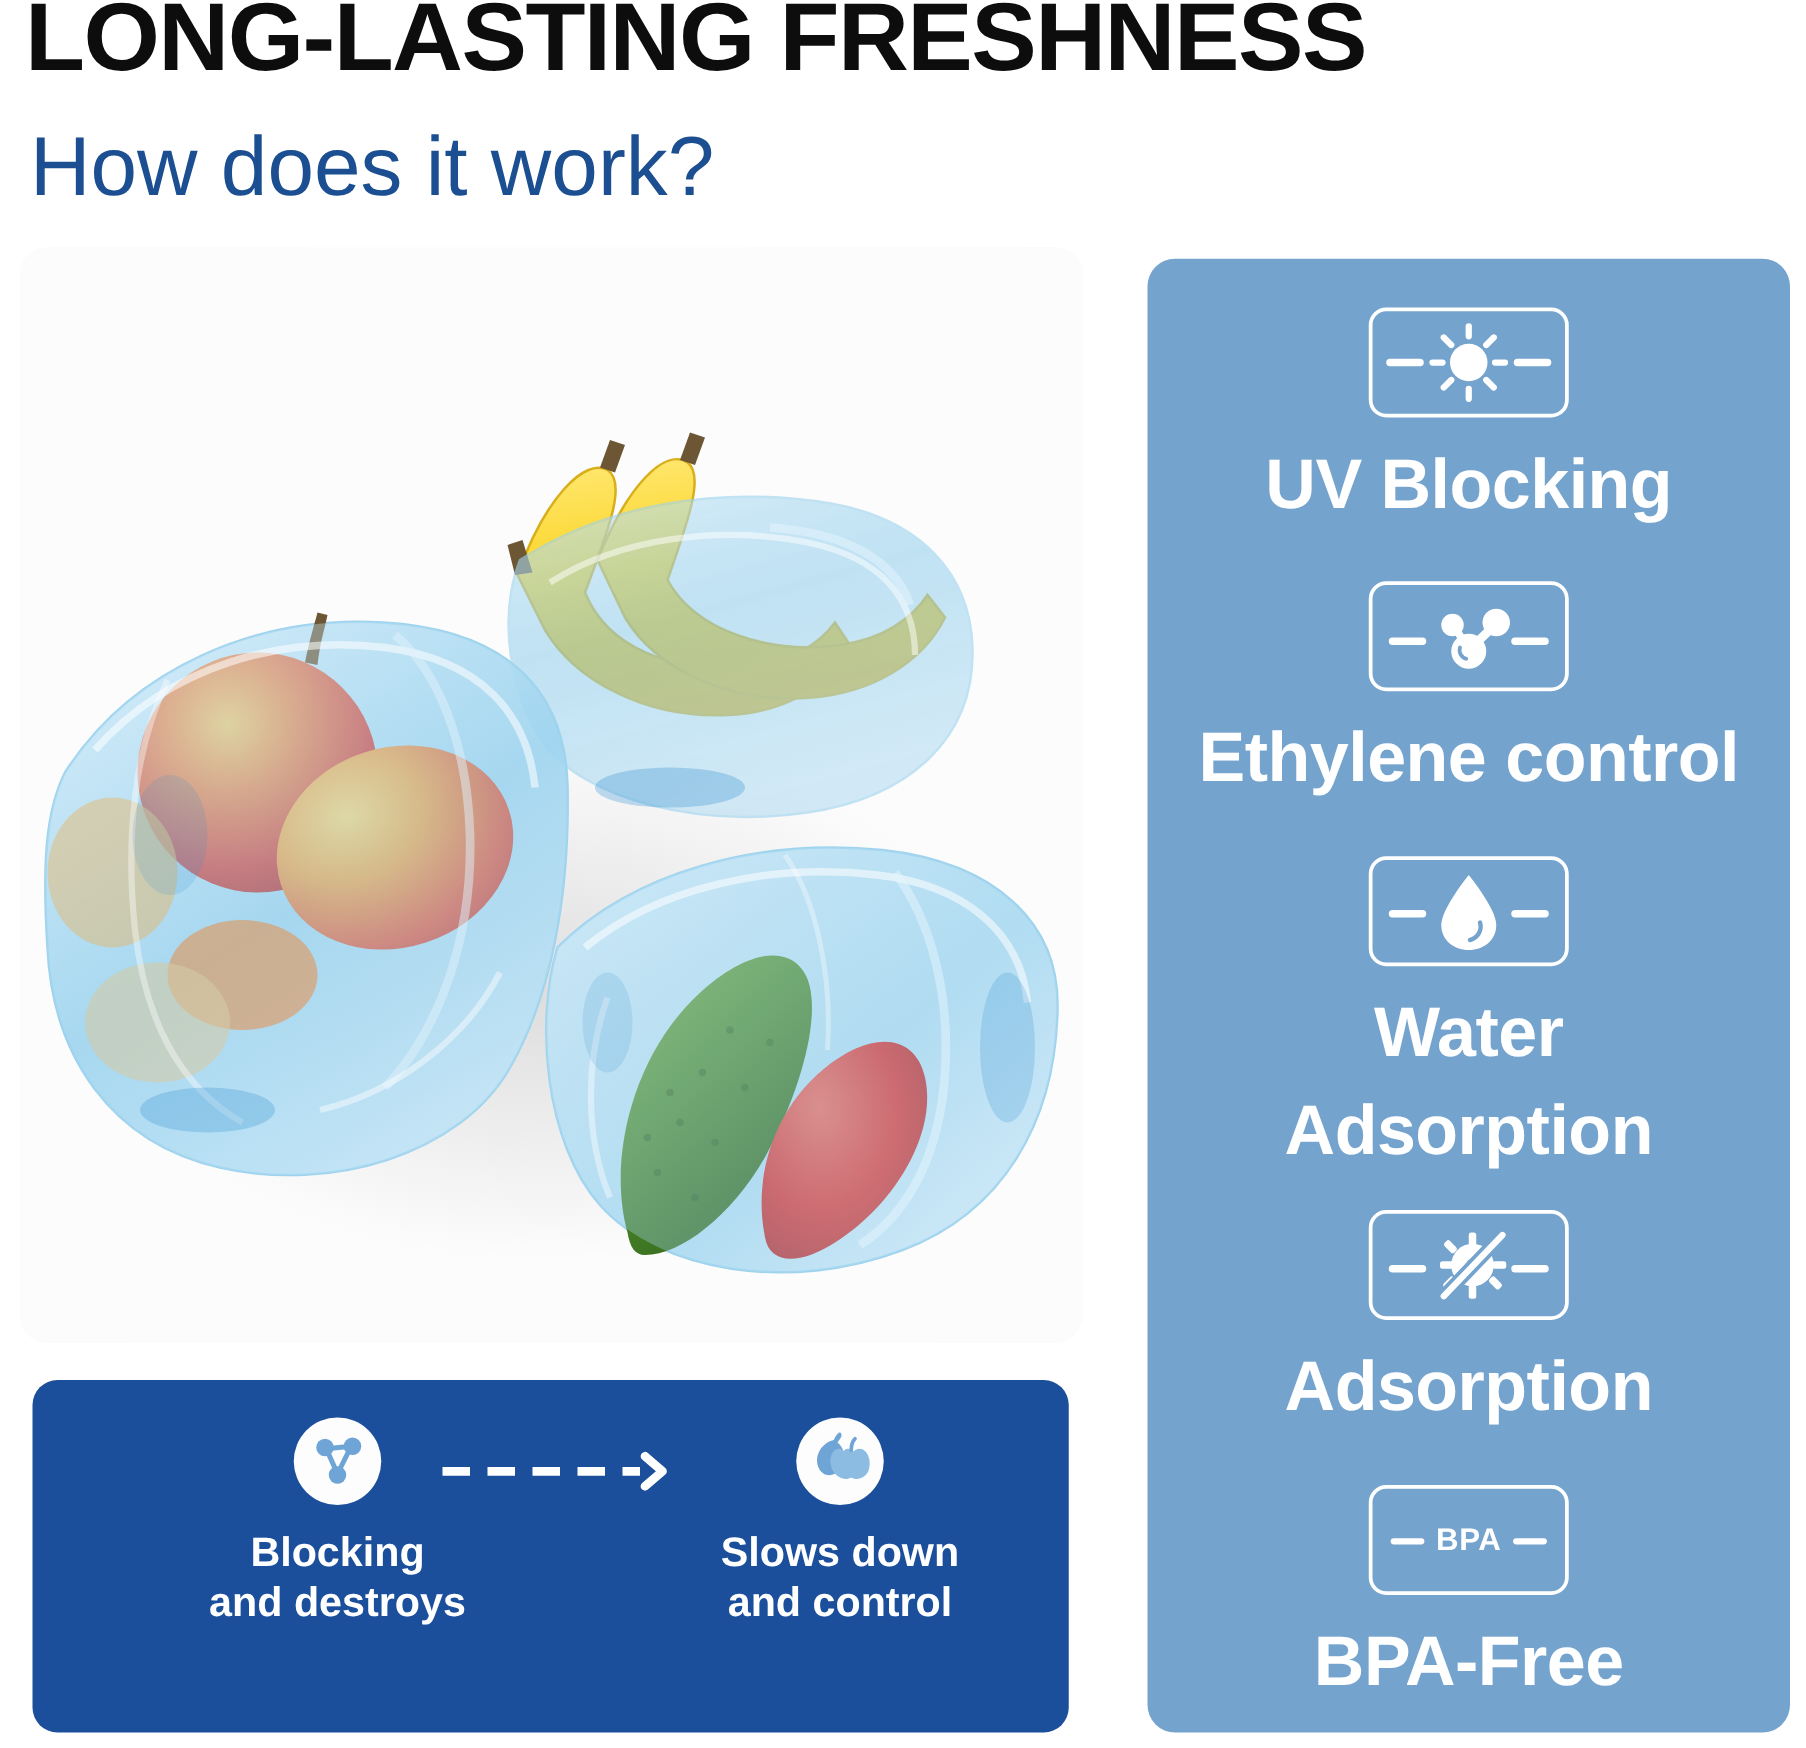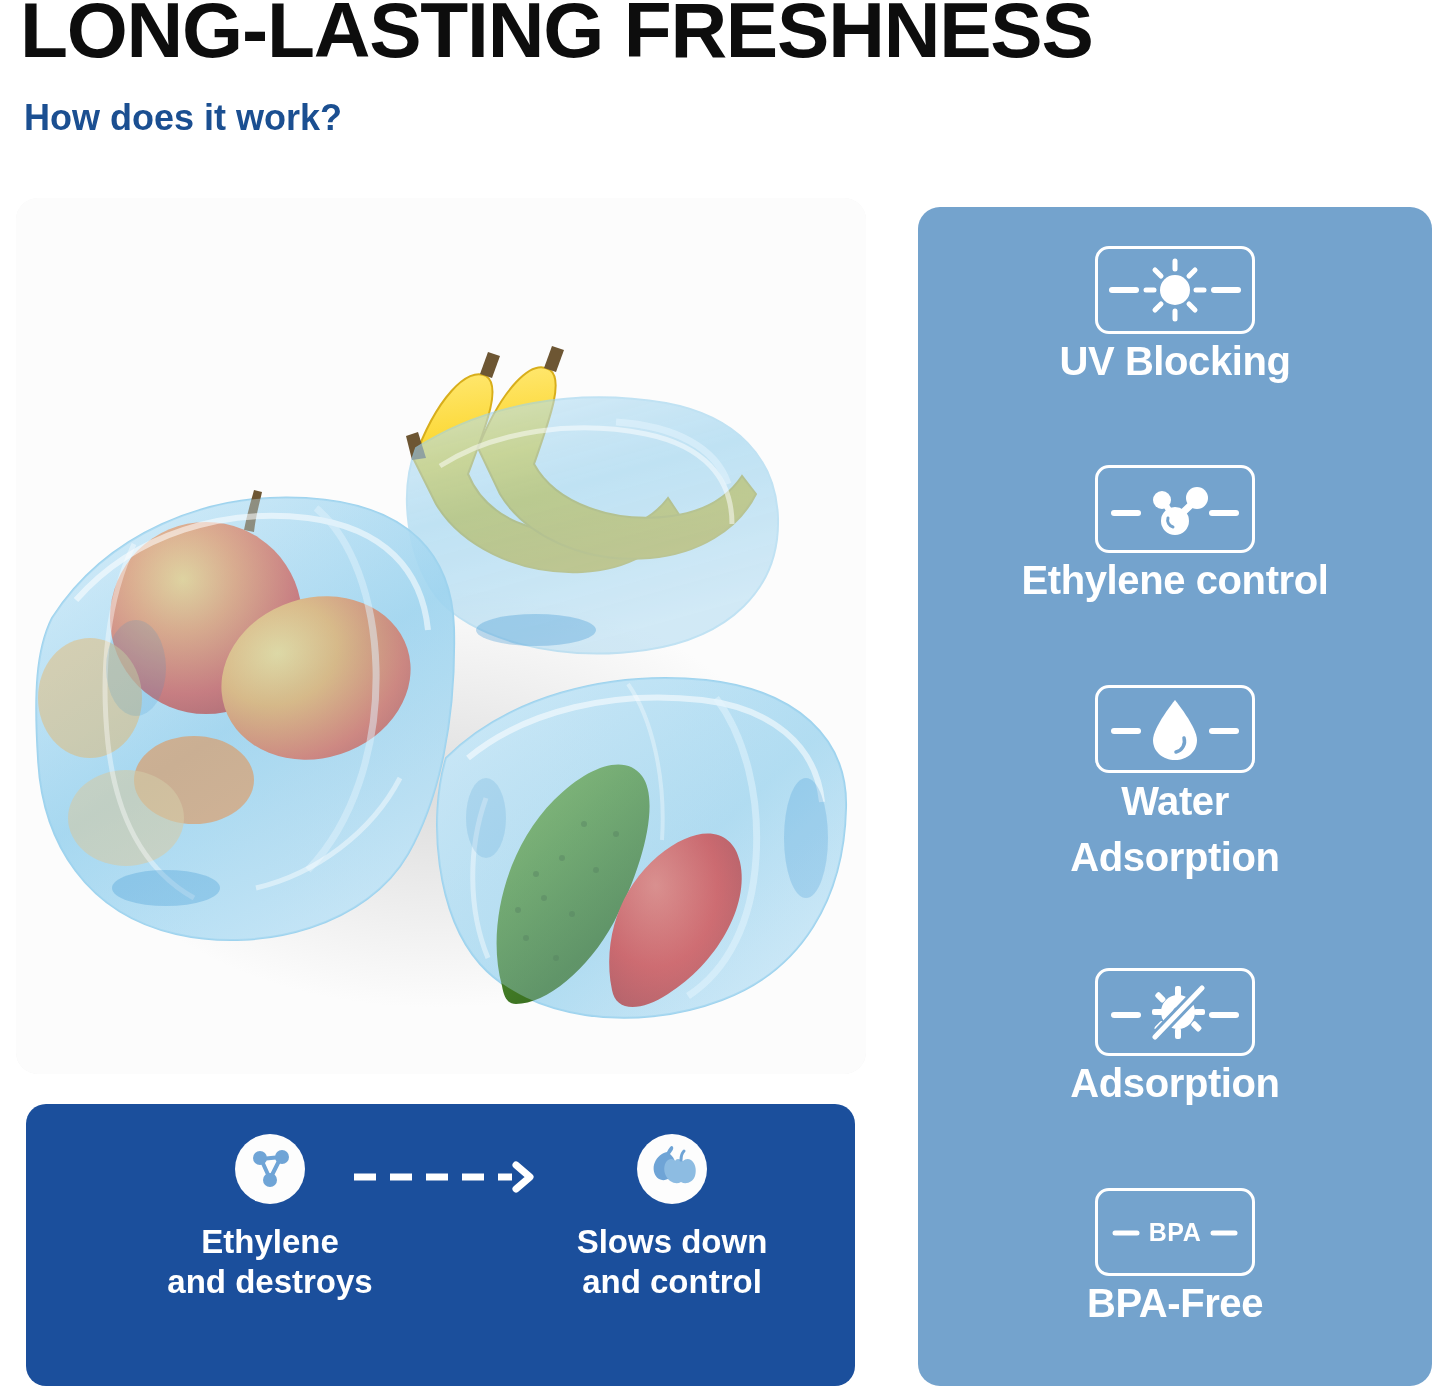--- a/index.html
+++ b/index.html
@@ -27,22 +27,22 @@
     color: #0d0d0d;
     white-space: nowrap;
     line-height: 1.0;
     transform: scaleX(1.02);
     transform-origin: left top;
   }
   #sub-title {
     position: absolute;
     left: 24px;
     top: 100px;
-    font-size: 36px;
-    font-weight: 700;
+    font-size: 67px;
+    font-weight: 400;
     color: #1b4f91;
     white-space: nowrap;
     line-height: 1.0;
   }
 
   
   #photo-panel {
     position: absolute;
     left: 16px;
     top: 198px;
@@ -118,23 +118,24 @@
     width: 160px;
     height: 88px;
     border: 3px solid #ffffff;
     border-radius: 14px;
     margin: 0 auto;
     position: relative;
     box-sizing: border-box;
   }
   .feat-label {
     color: #ffffff;
-    font-size: 40px;
+    font-size: 56px;
     font-weight: 700;
     line-height: 1.38;
+    margin-top: 14px;
     letter-spacing: -0.4px;
   }
   .feat-label.two-line { line-height: 1.4; }
   .bpa-text {
     position: absolute;
     left: 0; top: 0;
     width: 100%; height: 100%;
     display: flex;
     align-items: center;
     justify-content: center;
@@ -279,21 +280,21 @@
           <line x1="26" y1="25" x2="46" y2="23"></line>
           <line x1="46" y1="23" x2="35" y2="45"></line>
           <line x1="26" y1="25" x2="35" y2="45"></line>
         </g>
         <circle cx="25" cy="24" r="7" fill="#6fa4d6"></circle>
         <circle cx="47" cy="23" r="7" fill="#6fa4d6"></circle>
         <circle cx="35" cy="46" r="7" fill="#6fa4d6"></circle>
       </svg>
     </div>
     <div class="proc-label">
-      <div>Ethylene</div>
+      <div>Blocking</div>
       <div>and destroys</div>
     </div>
   </div>
 
   <div id="proc-col-right" class="proc-col">
     <div class="proc-badge">
       <svg width="70" height="70" viewBox="0 0 70 70">
         <path d="M30,18 C33,12 35,11 36,13 C37,15 35,17 33,20 C38,24 40,31 37,38 C34,45 27,48 22,45 C17,42 15,34 18,28 C20,23 25,19 30,18 Z" fill="#6fa4d6"></path>
         <path d="M44,26 C41,24 39,25 38,27 C37,25 34,24 31,26 C27,29 26,36 29,42 C32,48 39,51 44,48 C49,51 56,48 58,42 C60,35 58,29 54,26 C51,24 48,25 46,27 Z" fill="#8dbce2"></path>
         <path d="M44,26 C44,22 45,19 47,17" fill="none" stroke="#6fa4d6" stroke-width="3" stroke-linecap="round"></path>

